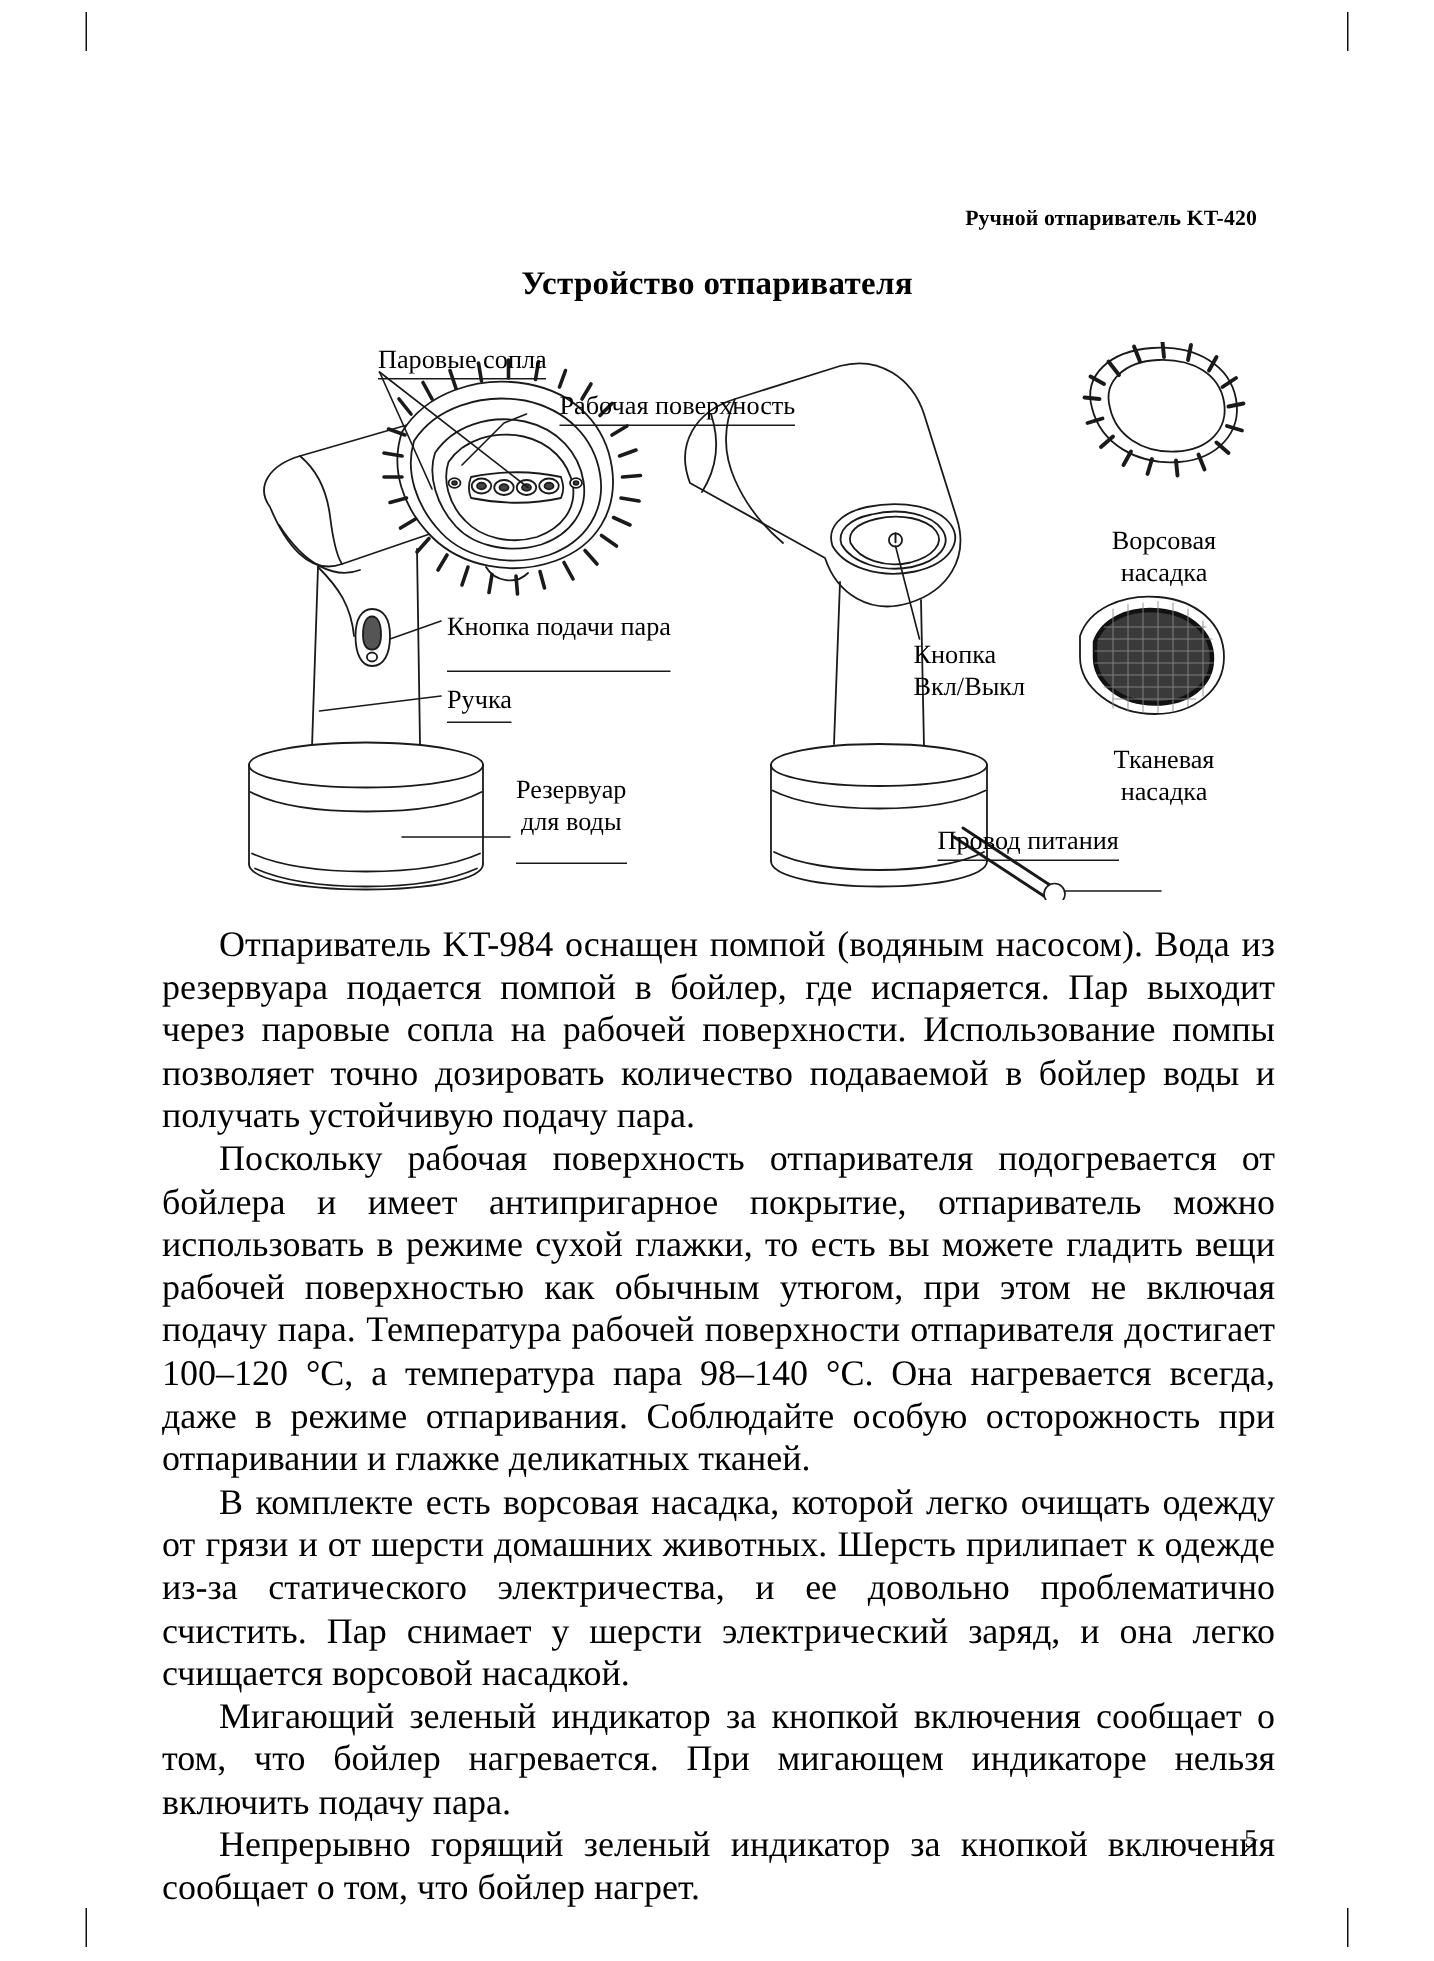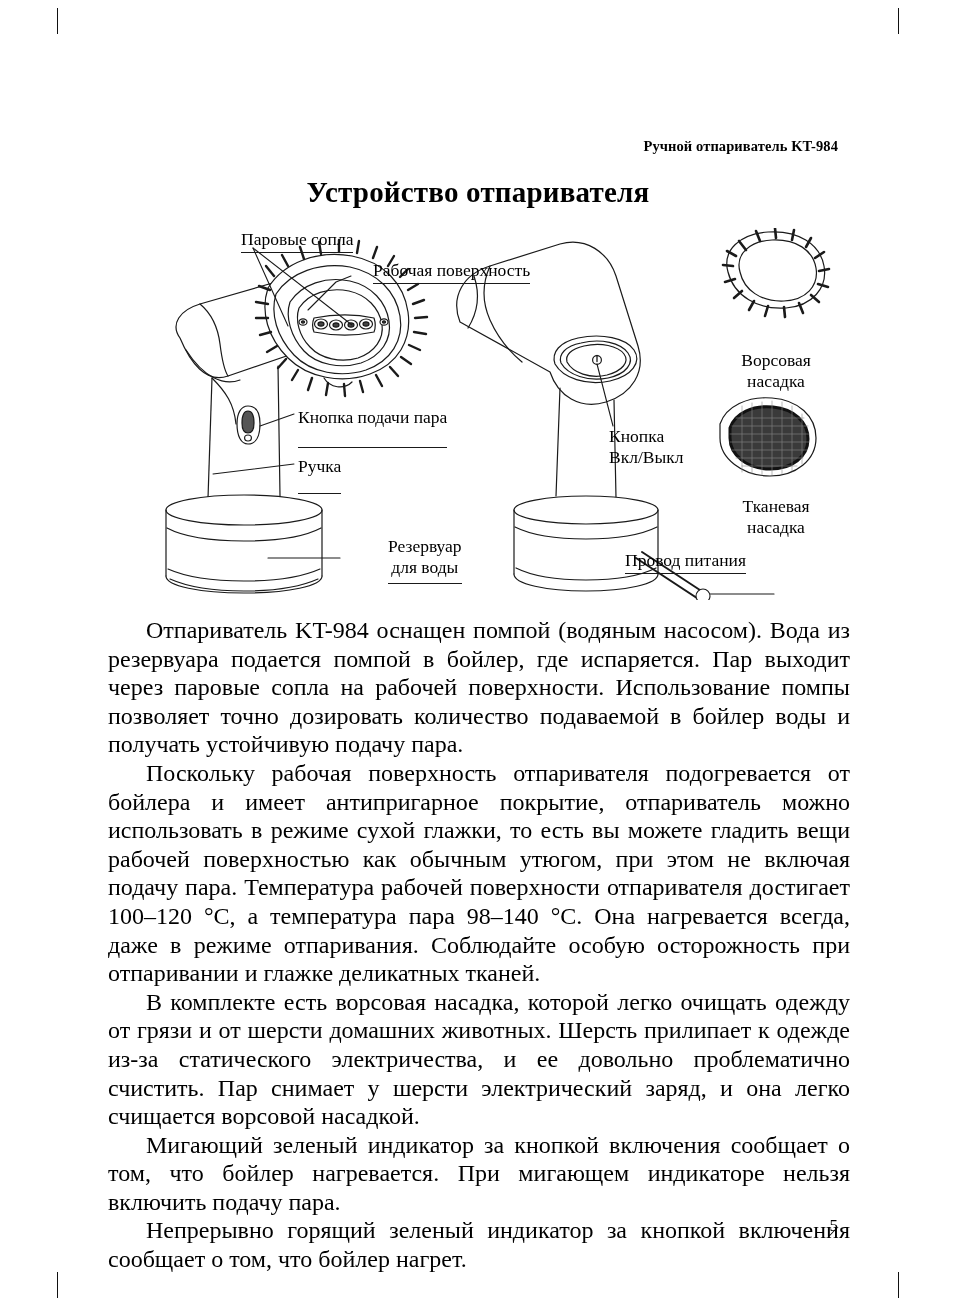--- a/index.html
+++ b/index.html
@@ -35,21 +35,21 @@
     white-space: nowrap;
   }
 
   
   .doc-title {
     position: absolute;
     left: 0;
     right: 0;
     top: 176px;
     text-align: center;
-    font-size: 29px;
+    font-size: 22px;
     font-weight: bold;
     letter-spacing: 0.2px;
   }
 
   
   .figure {
     position: absolute;
     left: 108px;
     top: 228px;
     width: 760px;
@@ -92,21 +92,21 @@
 </head>
 <body>
 
 <div class="page">
 
   <div class="crop v" style="left:57px; top:8px;"></div>
   <div class="crop v" style="left:898px; top:8px;"></div>
   <div class="crop v" style="left:57px; top:1272px;"></div>
   <div class="crop v" style="left:898px; top:1272px;"></div>
 
-  <div class="runhead">Ручной отпариватель KT-984</div>
+  <div class="runhead">Ручной отпариватель KT-420</div>
 
   <div class="doc-title">Устройство отпаривателя</div>
 
   <div class="figure">
 
     <svg width="760" height="372" viewBox="0 0 760 372" fill="none" stroke="#1a1a1a" stroke-width="1.2" stroke-linecap="round" stroke-linejoin="round">
 
       <g>
 
         <path d="M72 110 C 62 96, 72 82, 92 76 L 168 54 L 196 122 L 120 148 C 98 156, 82 134, 72 110 Z" fill="#ffffff"></path>
@@ -305,37 +305,37 @@
         <path d="M160 330 L 232 330"></path>
 
         <path d="M489 136 L 505 198"></path>
 
         <path d="M594 371 L 600 368"></path>
         <circle cx="595" cy="368" r="7" fill="#ffffff"></circle>
         <path d="M602 366 L 666 366"></path>
       </g>
     </svg>
 
-    <div class="fig-label" style="left:133px; top:1px; border-bottom:1px solid #1a1a1a; padding-bottom:2px;">
+    <div class="fig-label" style="left:144px; top:1px; border-bottom:1px solid #1a1a1a; padding-bottom:2px;">
       <span>Паровые сопла</span>
     </div>
 
     <div class="fig-label" style="left:241px; top:32px; border-bottom:1px solid #1a1a1a; padding-bottom:2px;margin-left:24px;">
       <span>Рабочая поверхность</span>
     </div>
 
     <div class="fig-label" style="left:190px; top:179px; border-bottom:1px solid #1a1a1a; padding-bottom:19px;">
       <span>Кнопка подачи пара</span>
     </div>
 
-    <div class="fig-label" style="left:190px; top:228px; border-bottom:1px solid #1a1a1a; padding-bottom:16px;">
+    <div class="fig-label" style="left:190px; top:228px; border-bottom:1px solid #1a1a1a; padding-bottom:4px;">
       <span>Ручка</span>
     </div>
 
-    <div class="fig-label center" style="left:236px; top:308px; border-bottom:1px solid #1a1a1a; padding-bottom:4px;margin-left:44px;">
+    <div class="fig-label center" style="left:236px; top:288px; border-bottom:1px solid #1a1a1a; padding-bottom:16px;">
       <div>Резервуар</div>
       <div>для воды</div>
     </div>
 
     <div class="fig-label" style="left:501px; top:198px;">
       <div>Кнопка</div>
       <div>Вкл/Выкл</div>
     </div>
 
     <div class="fig-label" style="left:517px; top:322px; border-bottom:1px solid #1a1a1a; padding-bottom:2px;">

